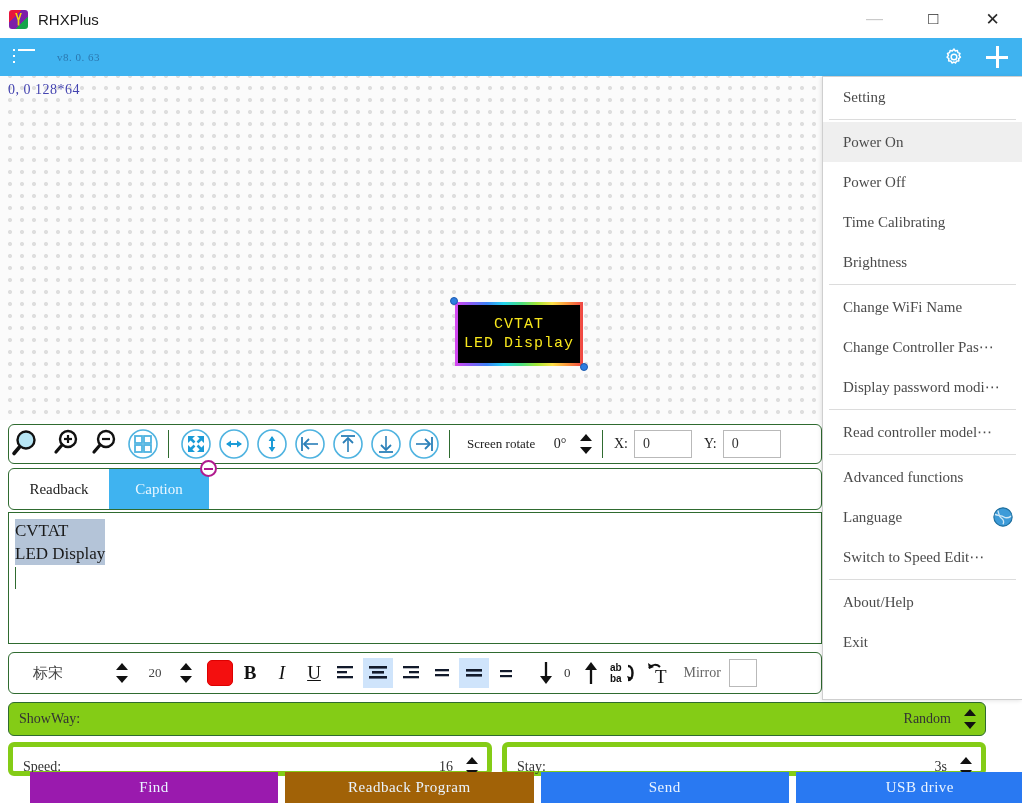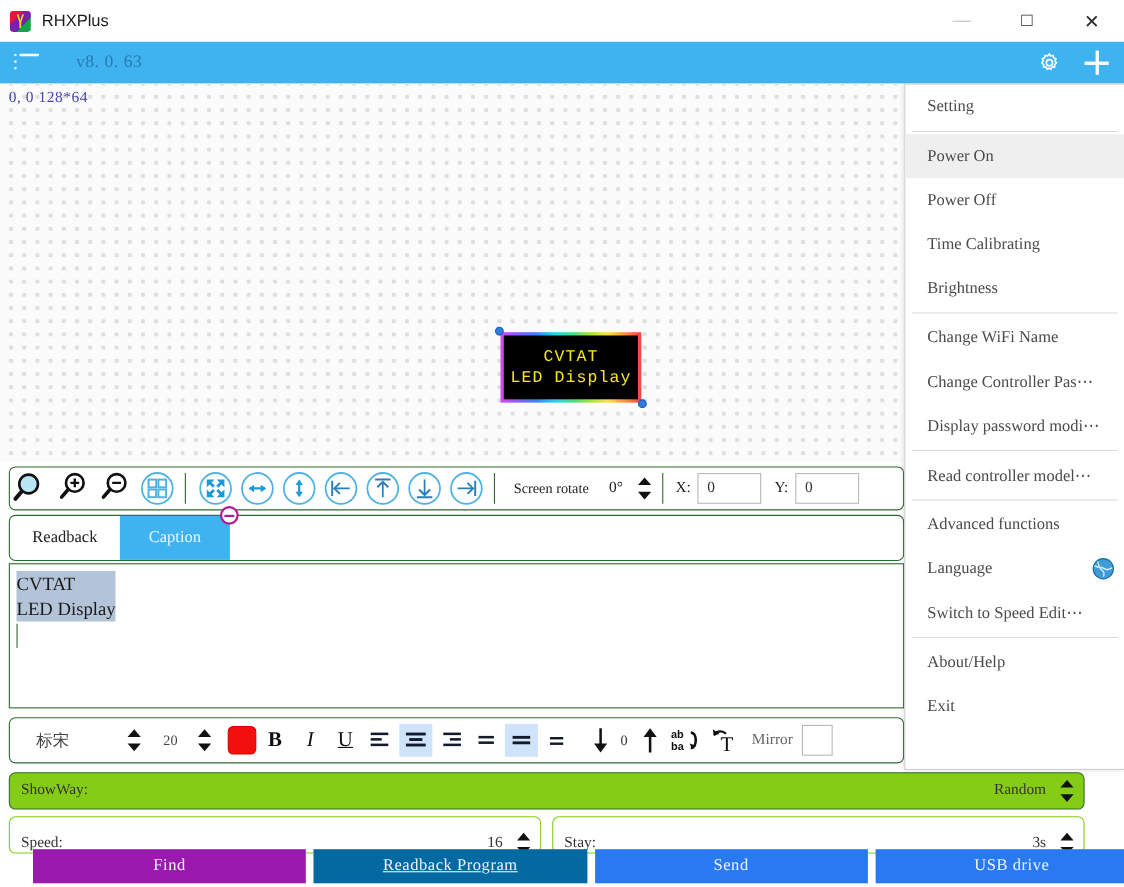--- a/index.html
+++ b/index.html
@@ -49,21 +49,21 @@
   }
   .hamburger i:nth-child(1) { top: 0; }
   .hamburger i:nth-child(2) { top: 6px; }
   .hamburger i:nth-child(3) { top: 12px; }
   .hamburger b {
     position: absolute; left: 0; width: 2.4px; height: 2.4px; background: #fff; display: block;
   }
   .hamburger b:nth-of-type(1) { top: 0; }
   .hamburger b:nth-of-type(2) { top: 6px; }
   .hamburger b:nth-of-type(3) { top: 12px; }
-  .version { margin-left: 34px; color: #2b78b0; font-size: 16px; letter-spacing: .5px; }
+  .version { margin-left: 22px; color: #2b78b0; font-size: 11px; letter-spacing: .5px; }
   .appbar-right { position: absolute; right: 10px; display: flex; align-items: center; gap: 22px; }
   .gear-ico { width: 20px; height: 20px; }
   .plus-ico {
     width: 22px; height: 22px; position: relative; margin-right: 4px;
   }
   .plus-ico::before, .plus-ico::after {
     content: ""; position: absolute; background: #fff;
   }
   .plus-ico::before { left: 0; top: 10px; width: 22px; height: 2.6px; }
   .plus-ico::after { top: 0; left: 10px; height: 22px; width: 2.6px; }
@@ -196,21 +196,21 @@
   .showway-label { font-size: 14px; color: #333; }
   .showway-right { display: flex; align-items: center; gap: 6px; }
   .showway-val { font-size: 14px; color: #333; }
 
   
   .speed-row {
     position: absolute; left: 8px; top: 742px; width: 978px; height: 34px;
     display: flex; gap: 10px;
   }
   .speed-box, .stay-box {
-    flex: 1; border: 1px solid #84cc16; border-radius: 6px; background: #fff;
+    flex: 1; border: 5px solid #84cc16; border-radius: 6px; background: #fff;
     display: flex; align-items: center; justify-content: space-between;
     padding: 16px 6px 0 10px; font-size: 14px; color: #333; height: 34px;
   }
   .fld-right { display: flex; align-items: center; gap: 6px; }
 
   
   .sidemenu {
     position: absolute; right: 0; top: 76px; width: 200px; height: 624px;
     background: #ffffff; border: 1px solid #cfcfcf; border-right: none;
     box-shadow: -1px 1px 4px rgba(0,0,0,.10);
@@ -228,21 +228,21 @@
   
   .actions {
     position: absolute; left: 0; bottom: 0; width: 1022px; height: 38px;
     display: flex; gap: 7px; padding: 4px 4px 3px 4px; margin-left: 26px;
   }
   .act-btn {
     flex: 1; display: flex; align-items: center; justify-content: center;
     font-size: 15px; color: #eaf4ff; letter-spacing: .5px;
   }
   .act-find { background: #9a1aae; }
-  .act-readback { background: #0369a1; text-decoration: underline; }
+  .act-readback { background: #a16207; }
   .act-send { background: #2979f2; }
   .act-usb { background: #2979f2; }
 </style>
 </head>
 <body>
 
 <div class="app">
 
   <div class="titlebar">
     <div class="title-icon"></div>

